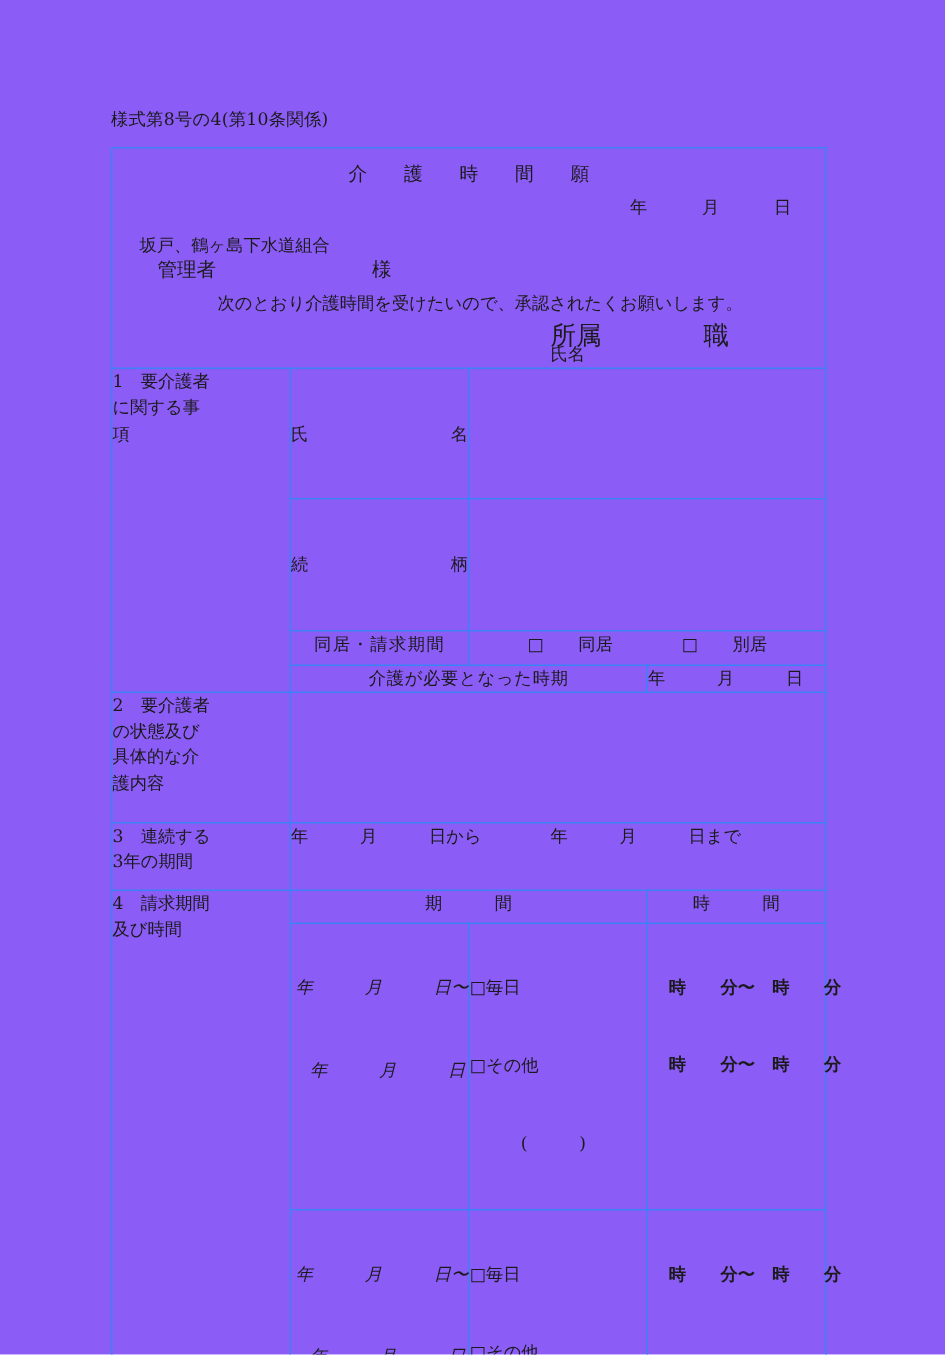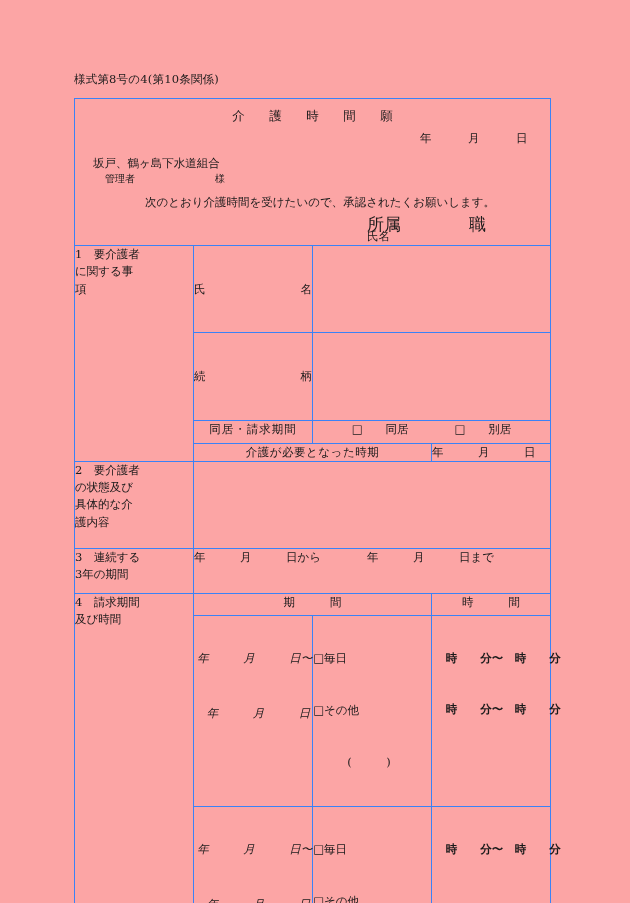--- a/index.html
+++ b/index.html
@@ -14,21 +14,21 @@
     position: relative;
     font-family: "DejaVu Serif", "Liberation Serif", serif;
     color: #1a1a1a;
     overflow: hidden;
   }
   .page {
     position: absolute;
     left: 0; top: 0;
     width: 630px;
     height: 903px;
-    background: #fca5a5;
+    background: #8b5cf6;
   }
   .form-number {
     position: absolute;
     left: 74px;
     top: 72px;
     font-size: 11.5px;
     letter-spacing: 0.2px;
     white-space: nowrap;
   }
   table.form-table {
@@ -72,21 +72,21 @@
     position: absolute;
     left: 18px;
     top: 56px;
     font-size: 11.5px;
     white-space: pre;
   }
   .recipient-role {
     position: absolute;
     left: 30px;
     top: 72px;
-    font-size: 10px;
+    font-size: 13px;
     white-space: pre;
   }
   .statement {
     position: absolute;
     left: 22px;
     top: 95px;
     font-size: 11.5px;
     white-space: pre;
     margin-left: 48px;
   }

